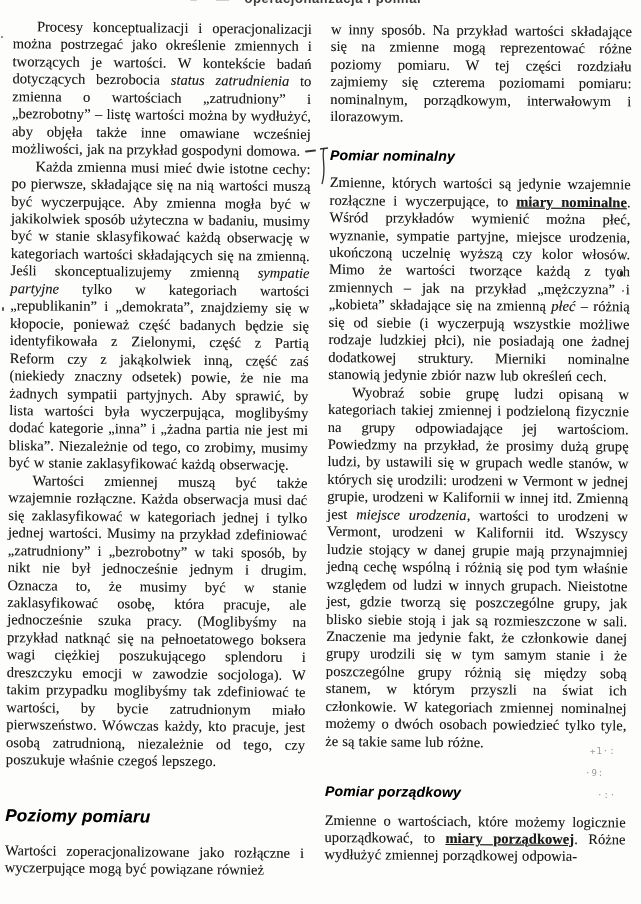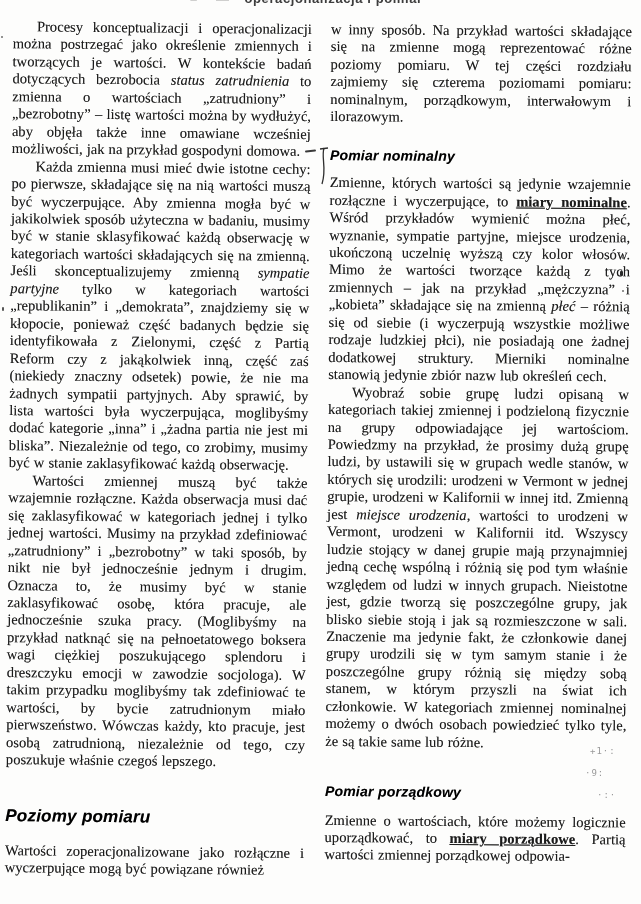--- a/index.html
+++ b/index.html
@@ -60,21 +60,21 @@
     <h2 class="section">Poziomy pomiaru</h2>
     <p><span>Wartości zoperacjonalizowane jako rozłączne i wyczerpujące mogą być powiązane również</span></p>
   </div>
 
   <div class="col col-right">
     <p><span>w inny sposób. Na przykład wartości składające się na zmienne mogą reprezentować różne poziomy pomiaru. W tej części rozdziału zajmiemy się czterema poziomami pomiaru: nominalnym, porządkowym, interwałowym i ilorazowym.</span></p>
     <h3 class="sub">Pomiar nominalny</h3>
     <p><span>Zmienne, których wartości są jedynie wzajemnie rozłączne i wyczerpujące, to </span><span class="s-b">miary nominalne</span><span>. Wśród przykładów wymienić można płeć, wyznanie, sympatie partyjne, miejsce urodzenia, ukończoną uczelnię wyższą czy kolor włosów. Mimo że wartości tworzące każdą z tych zmiennych – jak na przykład „mężczyzna” i „kobieta” składające się na zmienną </span><span class="s-i">płeć</span><span> – różnią się od siebie (i wyczerpują wszystkie możliwe rodzaje ludzkiej płci), nie posiadają one żadnej dodatkowej struktury. Mierniki nominalne stanowią jedynie zbiór nazw lub określeń cech.</span></p>
     <p class="indent"><span>Wyobraź sobie grupę ludzi opisaną w kategoriach takiej zmiennej i podzieloną fizycznie na grupy odpowiadające jej wartościom. Powiedzmy na przykład, że prosimy dużą grupę ludzi, by ustawili się w grupach wedle stanów, w których się urodzili: urodzeni w Vermont w jednej grupie, urodzeni w Kalifornii w innej itd. Zmienną jest </span><span class="s-i">miejsce urodzenia</span><span>, wartości to urodzeni w Vermont, urodzeni w Kalifornii itd. Wszyscy ludzie stojący w danej grupie mają przynajmniej jedną cechę wspólną i różnią się pod tym właśnie względem od ludzi w innych grupach. Nieistotne jest, gdzie tworzą się poszczególne grupy, jak blisko siebie stoją i jak są rozmieszczone w sali. Znaczenie ma jedynie fakt, że członkowie danej grupy urodzili się w tym samym stanie i że poszczególne grupy różnią się między sobą stanem, w którym przyszli na świat ich członkowie. W kategoriach zmiennej nominalnej możemy o dwóch osobach powiedzieć tylko tyle, że są takie same lub różne.</span></p>
     <h3 class="sub ord">Pomiar porządkowy</h3>
-    <p><span>Zmienne o wartościach, które możemy logicznie uporządkować, to </span><span class="s-b">miary porządkowe</span><span>. Partią wartości zmiennej porządkowej odpowia-</span></p>
+    <p><span>Zmienne o wartościach, które możemy logicznie uporządkować, to </span><span class="s-b">miary porządkowej</span><span>. Różne wydłużyć zmiennej porządkowej odpowia-</span></p>
   </div>
 
   <div class="dash-mark"></div>
 
   <div class="hook-mark">
     <svg width="12" height="40" viewBox="0 0 12 40">
       <path d="M2 3 L10 2" stroke="#2e2e2e" stroke-width="1.3" fill="none"></path>
       <path d="M6 2 C 3 12, 9 22, 4 38" stroke="#2e2e2e" stroke-width="1.3" fill="none"></path>
     </svg>
   </div>

